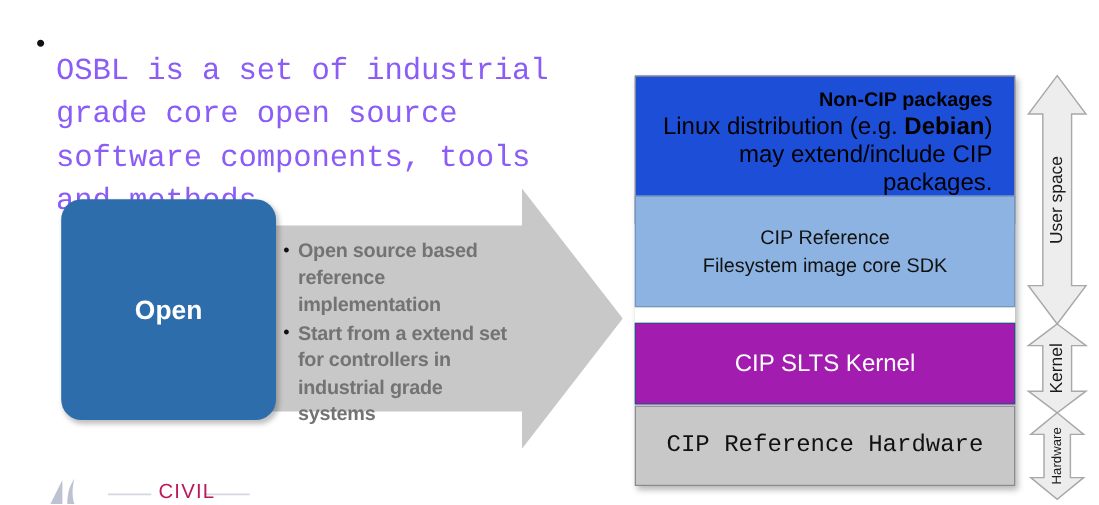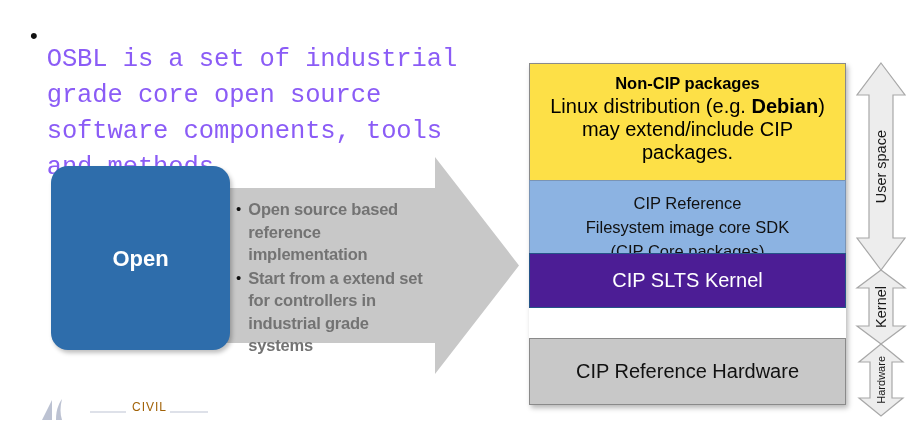--- a/index.html
+++ b/index.html
@@ -121,32 +121,33 @@
     box-sizing: border-box;
     border: 1px solid #8a8a8a;
     display: flex;
     align-items: center;
     justify-content: center;
     text-align: center;
   }
   #layer-noncip {
     top: 0;
     height: 124px;
-    background: #fde047;
+    background: #1d4ed8;
+    text-align: right;
   }
   #layer-cipref {
-    top: 117px;
+    top: 100px;
     height: 93px;
     background: #8CB3E2;
     border-color: #7a94b5;
   }
   #layer-kernel {
-    top: 190px;
-    height: 55px;
-    background: #4c1d95;
+    top: 206px;
+    height: 68px;
+    background: #a21caf;
     border-color: #255488;
   }
   #layer-hardware {
     top: 275px;
     height: 67px;
     background: #C8C8C8;
   }
 
   .noncip-inner {
     padding: 0 18px;
@@ -172,21 +173,21 @@
     color: #111;
   }
   .kernel-text {
     font-size: 20px;
     color: #ffffff;
     font-family: "Liberation Sans", sans-serif;
   }
   .hardware-text {
     font-size: 20px;
     color: #111;
-    font-family: Liberation Sans, sans-serif;
+    font-family: Liberation Mono, monospace;
   }
 
   
   .vspan {
     position: absolute;
     z-index: 2;
   }
   .vspan svg { display: block; }
   .vspan-label {
     position: absolute;
@@ -220,23 +221,23 @@
     top: 396px;
     width: 200px;
     height: 25px;
     z-index: 1;
   }
   #footer-logo svg { display: block; }
   #footer-logo .civil-word {
     position: absolute;
     left: 94px;
     top: 4px;
-    font-size: 12px;
+    font-size: 17px;
     letter-spacing: 1px;
-    color: #a16207;
+    color: #be185d;
     font-family: "Liberation Sans", sans-serif;
   }
 </style>
 </head>
 <body>
 
 <div id="intro-bullet">
   <div class="bullet-row">
     <div class="bullet-dot">•</div>
     <div class="bullet-text">OSBL is a set of industrial grade core open source software components, tools and methods</div>
@@ -272,21 +273,20 @@
     <div class="noncip-inner">
       <div class="noncip-title">Non-CIP packages</div>
       <div class="noncip-desc"><span>Linux  distribution (e.g. </span><b>Debian</b><span>) may extend/include CIP packages.</span></div>
     </div>
   </div>
 
   <div class="layer" id="layer-cipref">
     <div class="cipref-text">
       <div>CIP Reference</div>
       <div>Filesystem image core SDK</div>
-      <div>(CIP Core packages)</div>
     </div>
   </div>
 
   <div class="layer" id="layer-kernel">
     <div class="kernel-text">CIP SLTS Kernel</div>
   </div>
 
   <div class="layer" id="layer-hardware">
     <div class="hardware-text">CIP Reference Hardware</div>
   </div>

